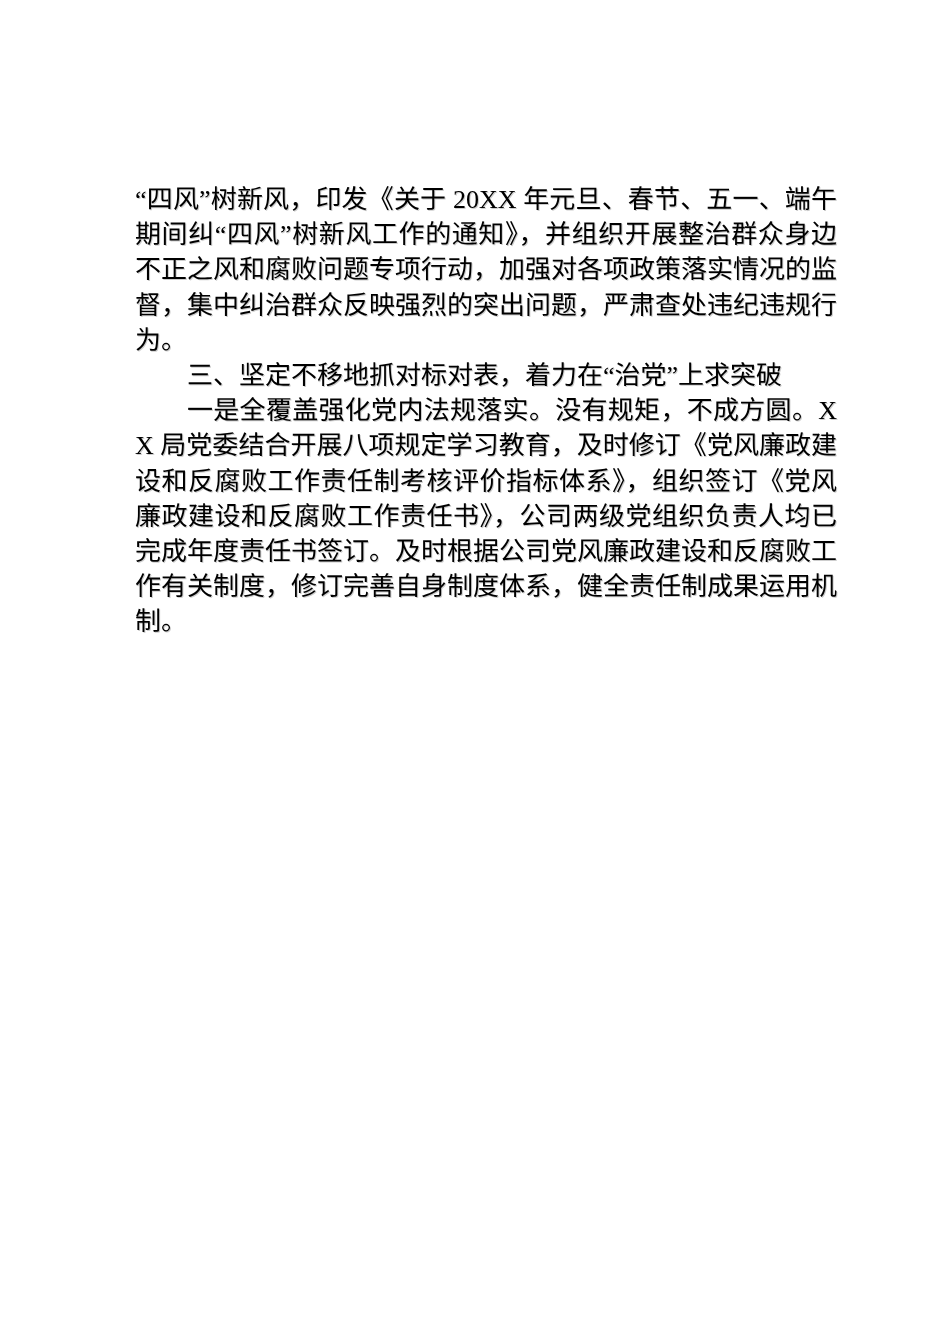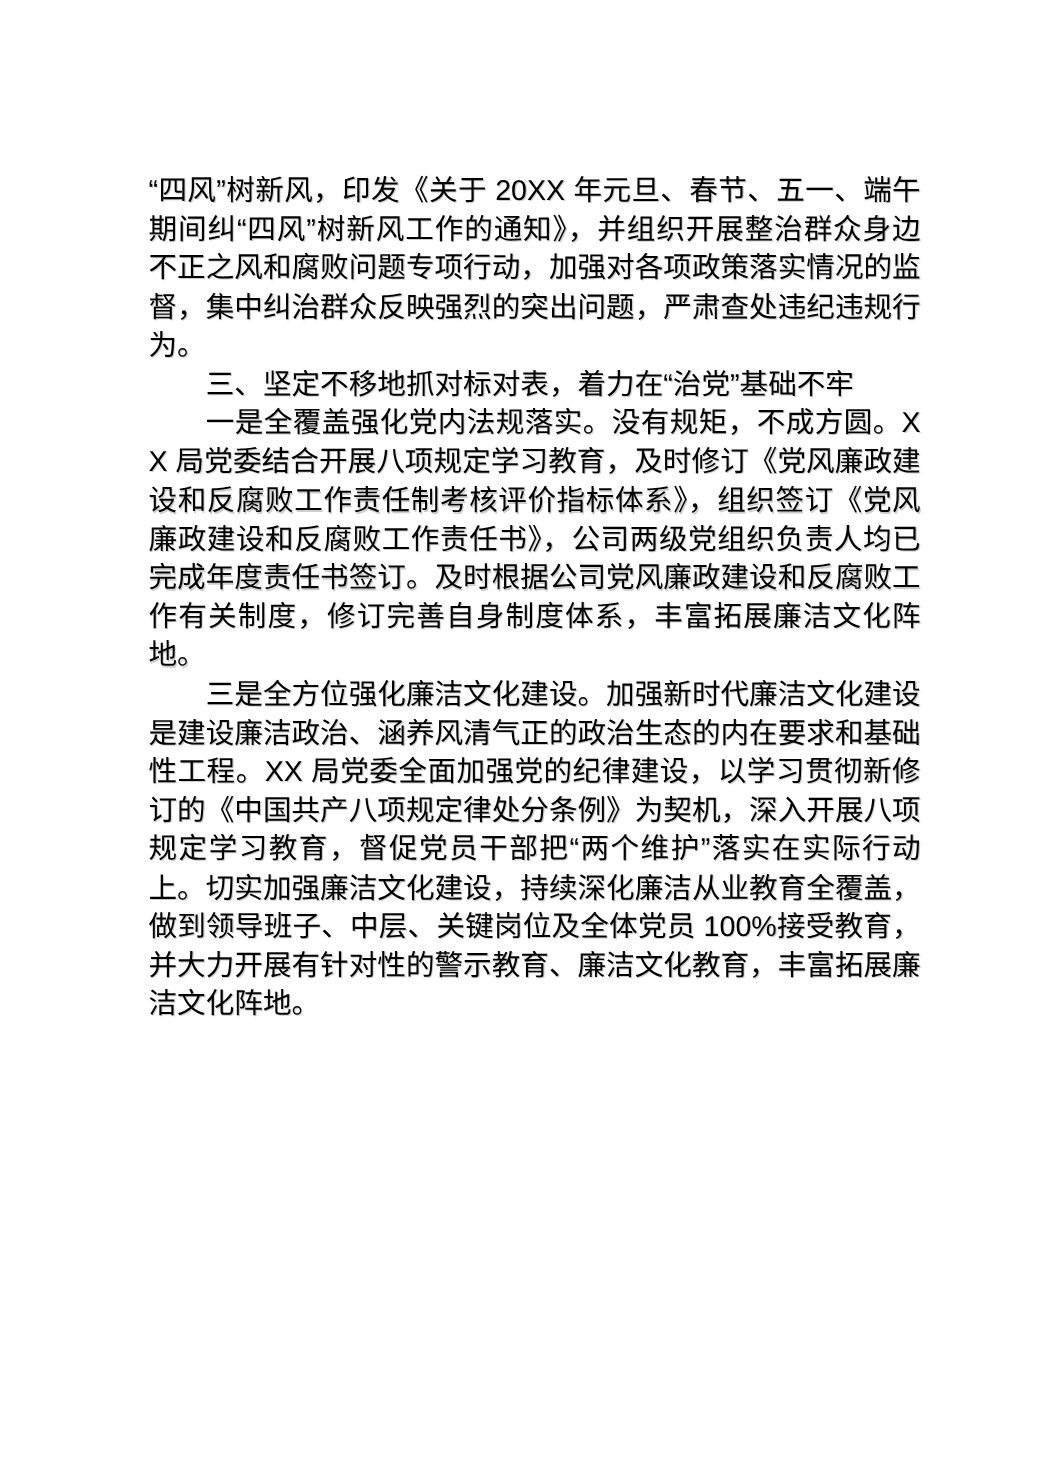--- a/index.html
+++ b/index.html
@@ -11,40 +11,40 @@
     position: relative;
     width: 950px;
     height: 1344px;
     background: #ffffff;
     overflow: hidden;
     font-family: "Liberation Sans", "DejaVu Sans", sans-serif;
   }
   .doc {
     position: absolute;
     left: 135px;
-    top: 156px;
+    top: 182px;
     width: 702px;
     font-size: 26px;
     line-height: 35.2px;
     color: #000000;
     text-align: justify;
     text-shadow: 1px 1px 0 rgba(90,90,90,0.30);
     word-break: break-all;
+    font-family: Liberation Serif, serif;
   }
   .doc p {
     margin: 0;
     padding: 0;
   }
   .doc p.indent {
     text-indent: 2em;
   }
 </style>
 </head>
 <body>
 
 <div class="page">
   <div class="doc">
       <p>“四风”树新风，印发《关于 20XX 年元旦、春节、五一、端午期间纠“四风”树新风工作的通知》，并组织开展整治群众身边不正之风和腐败问题专项行动，加强对各项政策落实情况的监督，集中纠治群众反映强烈的突出问题，严肃查处违纪违规行为。</p>
-      <p class="indent">三、坚定不移地抓对标对表，着力在“治党”基础不牢</p>
-      <p class="indent">一是全覆盖强化党内法规落实。没有规矩，不成方圆。XX 局党委结合开展八项规定学习教育，及时修订《党风廉政建设和反腐败工作责任制考核评价指标体系》，组织签订《党风廉政建设和反腐败工作责任书》，公司两级党组织负责人均已完成年度责任书签订。及时根据公司党风廉政建设和反腐败工作有关制度，修订完善自身制度体系，丰富拓展廉洁文化阵地。</p>
-      <p class="indent">三是全方位强化廉洁文化建设。加强新时代廉洁文化建设是建设廉洁政治、涵养风清气正的政治生态的内在要求和基础性工程。XX 局党委全面加强党的纪律建设，以学习贯彻新修订的《中国共产八项规定律处分条例》为契机，深入开展八项规定学习教育，督促党员干部把“两个维护”落实在实际行动上。切实加强廉洁文化建设，持续深化廉洁从业教育全覆盖，做到领导班子、中层、关键岗位及全体党员 100%接受教育，并大力开展有针对性的警示教育、廉洁文化教育，丰富拓展廉洁文化阵地。</p>
+      <p class="indent">三、坚定不移地抓对标对表，着力在“治党”上求突破</p>
+      <p class="indent">一是全覆盖强化党内法规落实。没有规矩，不成方圆。XX 局党委结合开展八项规定学习教育，及时修订《党风廉政建设和反腐败工作责任制考核评价指标体系》，组织签订《党风廉政建设和反腐败工作责任书》，公司两级党组织负责人均已完成年度责任书签订。及时根据公司党风廉政建设和反腐败工作有关制度，修订完善自身制度体系，健全责任制成果运用机制。</p>
     </div>
 </div>
 
 </body></html>

